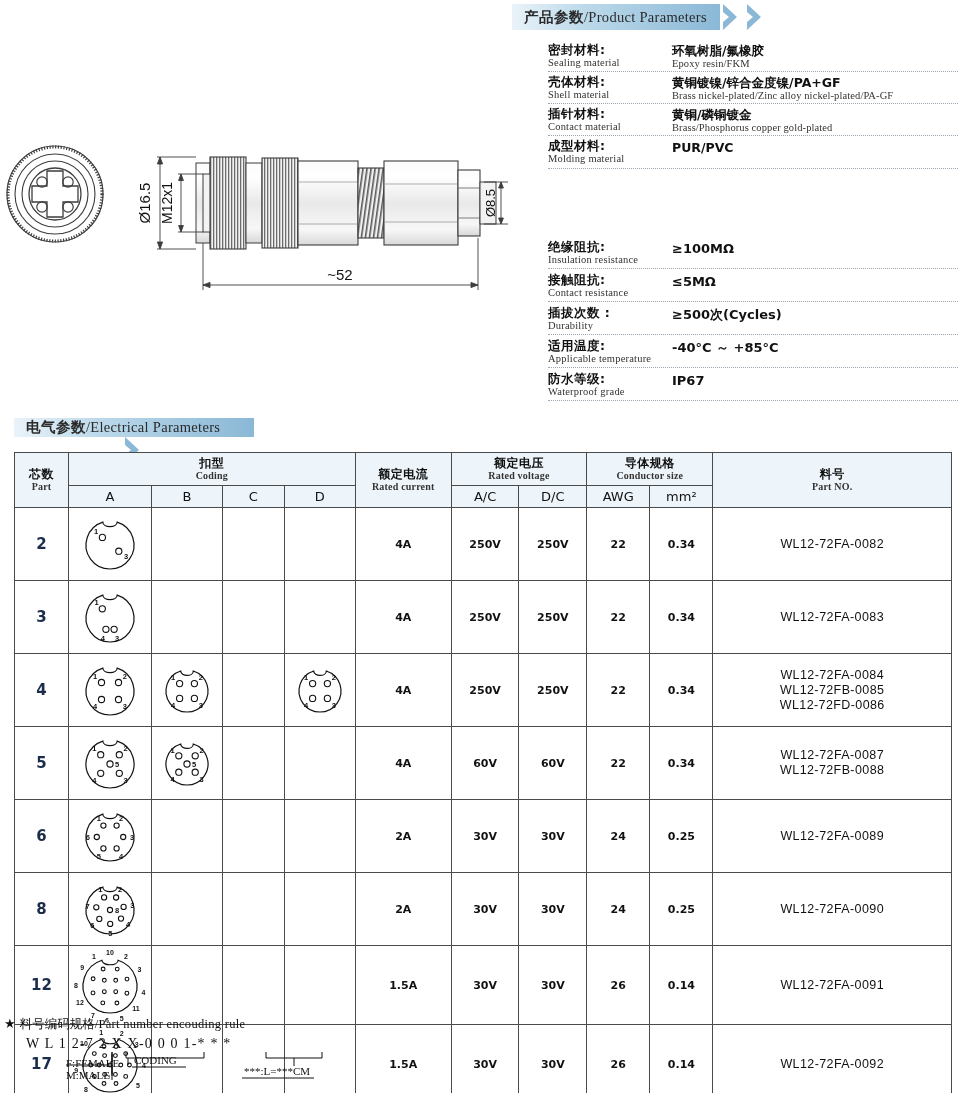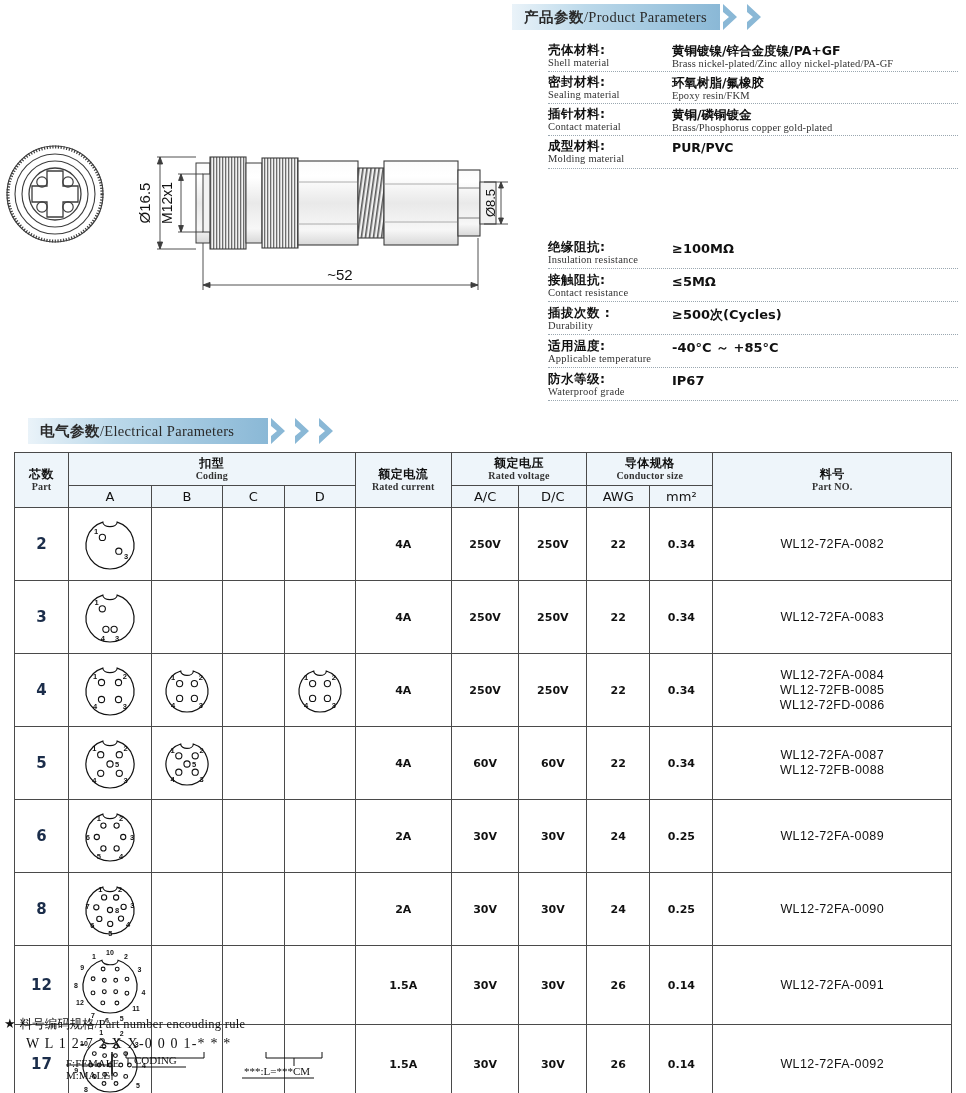--- a/index.html
+++ b/index.html
@@ -20,21 +20,21 @@
     background: linear-gradient(to right, #eaf3f9 0%, #bcd9ea 35%, #8ab8d6 100%);
     font-family:"Liberation Serif", serif; font-size:15px; color:#2a2a2a; white-space:nowrap;
   }
   .banner-body .cn { font-family:"DejaVu Sans", sans-serif; font-weight:600; font-size:14.5px; letter-spacing:.5px; }
   .banner-body .en { font-family:"Liberation Serif", serif; font-size:14.5px; letter-spacing:.3px; }
   .chev { width:22px; height:26px; margin-left:2px; }
   .chev svg { display:block; }
 
   #banner-product { top:4px; left:512px; }
   #banner-product .banner-body { width:208px; }
-  #banner-electrical { top:418px; left:28px; }
+  #banner-electrical { top:418px; left:14px;flex-direction:column; }
   #banner-electrical .banner-body { width:240px; }
 
   
   .param-block { position:absolute; left:548px; width:410px; }
   .param-row {
     display:flex; align-items:flex-start;
     border-bottom:1px dotted #9aa7b0; padding:2px 0 1px 0;
   }
   .param-label { width:124px; flex:none; }
   .param-value { flex:1; padding-top:1px; }
@@ -93,37 +93,37 @@
     <svg width="22" height="26" viewBox="0 0 22 26">
         <path d="M1 0 L15 13 L1 26 L1 18 L7 13 L1 8 Z" fill="#8ab8d6"></path>
       </svg>
   </span>
 </div>
 
 <div class="param-block" id="product-params">
 
   <div class="param-row">
     <div class="param-label">
+      <div class="lab-cn">密封材料:</div>
+      <div class="lab-en">Sealing material</div>
+    </div>
+    <div class="param-value">
+      <div class="val-cn">环氧树脂/氟橡胶</div>
+      <div class="val-en">Epoxy resin/FKM</div>
+    </div>
+  </div>
+
+  <div class="param-row">
+    <div class="param-label">
       <div class="lab-cn">壳体材料:</div>
       <div class="lab-en">Shell material</div>
     </div>
     <div class="param-value">
       <div class="val-cn">黄铜镀镍/锌合金度镍/PA+GF</div>
       <div class="val-en">Brass nickel-plated/Zinc alloy nickel-plated/PA-GF</div>
-    </div>
-  </div>
-
-  <div class="param-row">
-    <div class="param-label">
-      <div class="lab-cn">密封材料:</div>
-      <div class="lab-en">Sealing material</div>
-    </div>
-    <div class="param-value">
-      <div class="val-cn">环氧树脂/氟橡胶</div>
-      <div class="val-en">Epoxy resin/FKM</div>
     </div>
   </div>
 
   <div class="param-row">
     <div class="param-label">
       <div class="lab-cn">插针材料:</div>
       <div class="lab-en">Contact material</div>
     </div>
     <div class="param-value">
       <div class="val-cn">黄铜/磷铜镀金</div>

